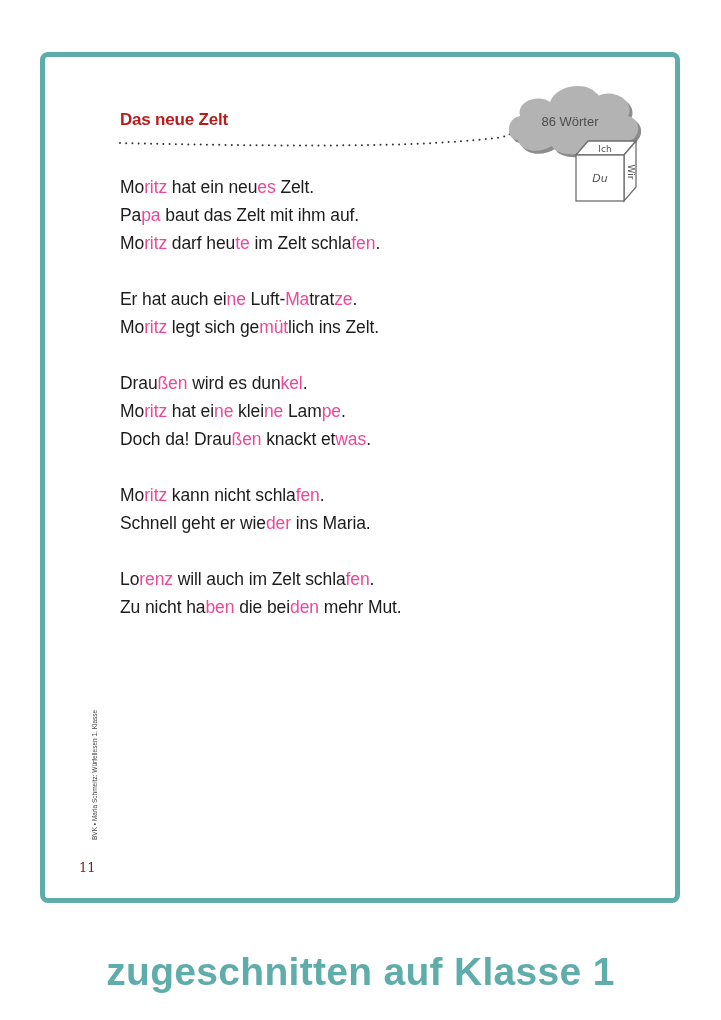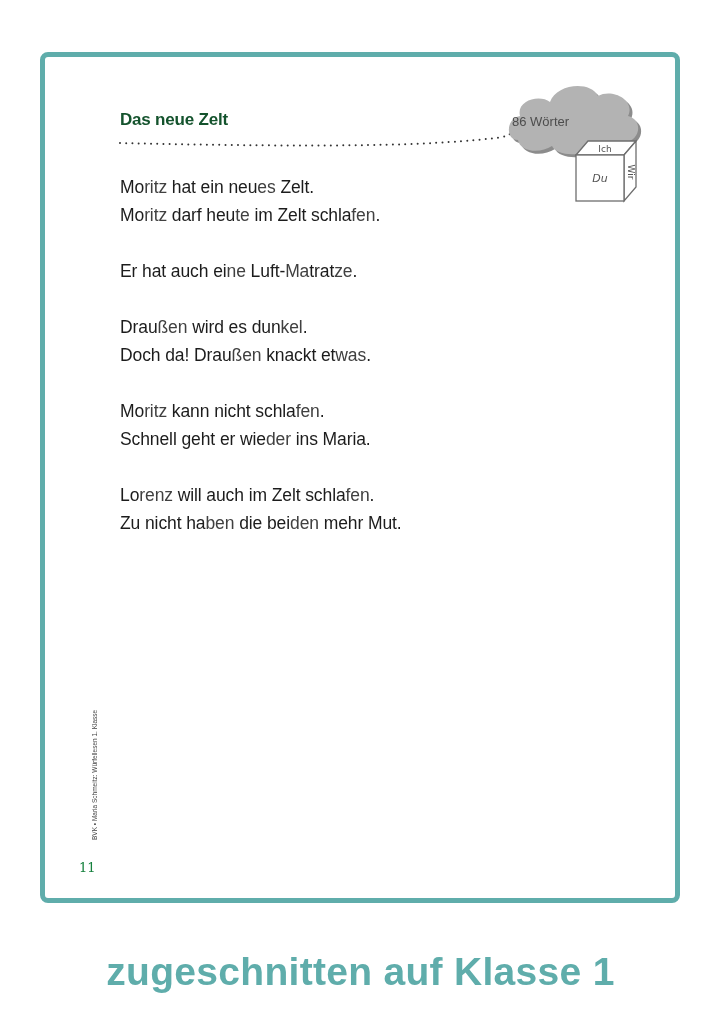--- a/index.html
+++ b/index.html
@@ -9,45 +9,45 @@
     font-family: "Liberation Sans", sans-serif;
   }
   .frame {
     position: absolute; left: 40px; top: 52px;
     width: 630px; height: 841px;
     border: 5px solid #5fadab; border-radius: 8px;
     background: #fff;
   }
   .title {
     position: absolute; left: 120px; top: 110px;
-    font-size: 17px; font-weight: bold; color: #14532d;
+    font-size: 17px; font-weight: bold; color: #b91c1c;
     letter-spacing: -0.2px;
   }
   .dotline { position: absolute; left: 0; top: 0; }
   .poem {
     position: absolute; left: 120px; top: 173px;
     font-size: 17.5px; color: #1c1c1c; line-height: 28px;
     letter-spacing: -0.1px;
   }
   .stanza { margin-bottom: 28px; }
   .line { white-space: pre; height: 28px; }
-  .g { color: #404040; }
+  .g { color: #ec4899; }
   .badge { position: absolute; left: 500px; top: 72px; width: 150px; height: 140px; }
   .words {
     position: absolute; left: 512px; top: 114px; width: 116px;
-    font-size: 13px; color: #4d4d4d;
+    text-align: center; font-size: 13px; color: #4d4d4d;
   }
   .side {
     position: absolute; left: 91px; top: 840px;
     transform-origin: 0 0; transform: rotate(-90deg);
     font-size: 6.5px; color: #444; white-space: nowrap;
   }
   .pagenum {
     position: absolute; left: 79px; top: 860px;
-    font-family: "DejaVu Serif", serif; font-size: 13px; color: #15803d;
+    font-family: "DejaVu Serif", serif; font-size: 13px; color: #7f1d1d;
   }
   .footer {
     position: absolute; left: 0; width: 721px; top: 950px;
     text-align: center; font-size: 39px; font-weight: bold; color: #5fadab;
     letter-spacing: 0.3px;
   }
 </style>
 </head>
 <body>
 
@@ -71,27 +71,30 @@
     <text x="605" y="152" font-size="9" fill="#555" stroke="none" text-anchor="middle" font-family="DejaVu Sans, sans-serif">Ich</text>
     <text x="600" y="182" font-size="11" fill="#555" stroke="none" text-anchor="middle" font-family="DejaVu Sans, sans-serif" font-style="italic">Du</text>
     <text x="0" y="0" font-size="9" fill="#555" stroke="none" text-anchor="middle" font-family="DejaVu Sans, sans-serif" transform="translate(628,172) rotate(90)">Wir</text>
   </g>
 </svg>
 <div class="words">86 Wörter</div>
 
 <div class="poem" id="poem">
     <div class="stanza">
       <div class="line"><span>Mo</span><span class="g">ritz</span><span> hat ein neu</span><span class="g">es</span><span> Zelt.</span></div>
+      <div class="line"><span>Pa</span><span class="g">pa</span><span> baut das Zelt mit ihm auf.</span></div>
       <div class="line"><span>Mo</span><span class="g">ritz</span><span> darf heu</span><span class="g">te</span><span> im Zelt schla</span><span class="g">fen</span><span>.</span></div>
     </div>
     <div class="stanza">
       <div class="line"><span>Er hat auch ei</span><span class="g">ne</span><span> Luft-</span><span class="g">Ma</span><span>trat</span><span class="g">ze</span><span>.</span></div>
+      <div class="line"><span>Mo</span><span class="g">ritz</span><span> legt sich ge</span><span class="g">müt</span><span>lich ins Zelt.</span></div>
     </div>
     <div class="stanza">
       <div class="line"><span>Drau</span><span class="g">ßen</span><span> wird es dun</span><span class="g">kel</span><span>.</span></div>
+      <div class="line"><span>Mo</span><span class="g">ritz</span><span> hat ei</span><span class="g">ne</span><span> klei</span><span class="g">ne</span><span> Lam</span><span class="g">pe</span><span>.</span></div>
       <div class="line"><span>Doch da! Drau</span><span class="g">ßen</span><span> knackt et</span><span class="g">was</span><span>.</span></div>
     </div>
     <div class="stanza">
       <div class="line"><span>Mo</span><span class="g">ritz</span><span> kann nicht schla</span><span class="g">fen</span><span>.</span></div>
       <div class="line"><span>Schnell geht er wie</span><span class="g">der</span><span> ins Maria.</span></div>
     </div>
     <div class="stanza">
       <div class="line"><span>Lo</span><span class="g">renz</span><span> will auch im Zelt schla</span><span class="g">fen</span><span>.</span></div>
       <div class="line"><span>Zu nicht ha</span><span class="g">ben</span><span> die bei</span><span class="g">den</span><span> mehr Mut.</span></div>
     </div>

